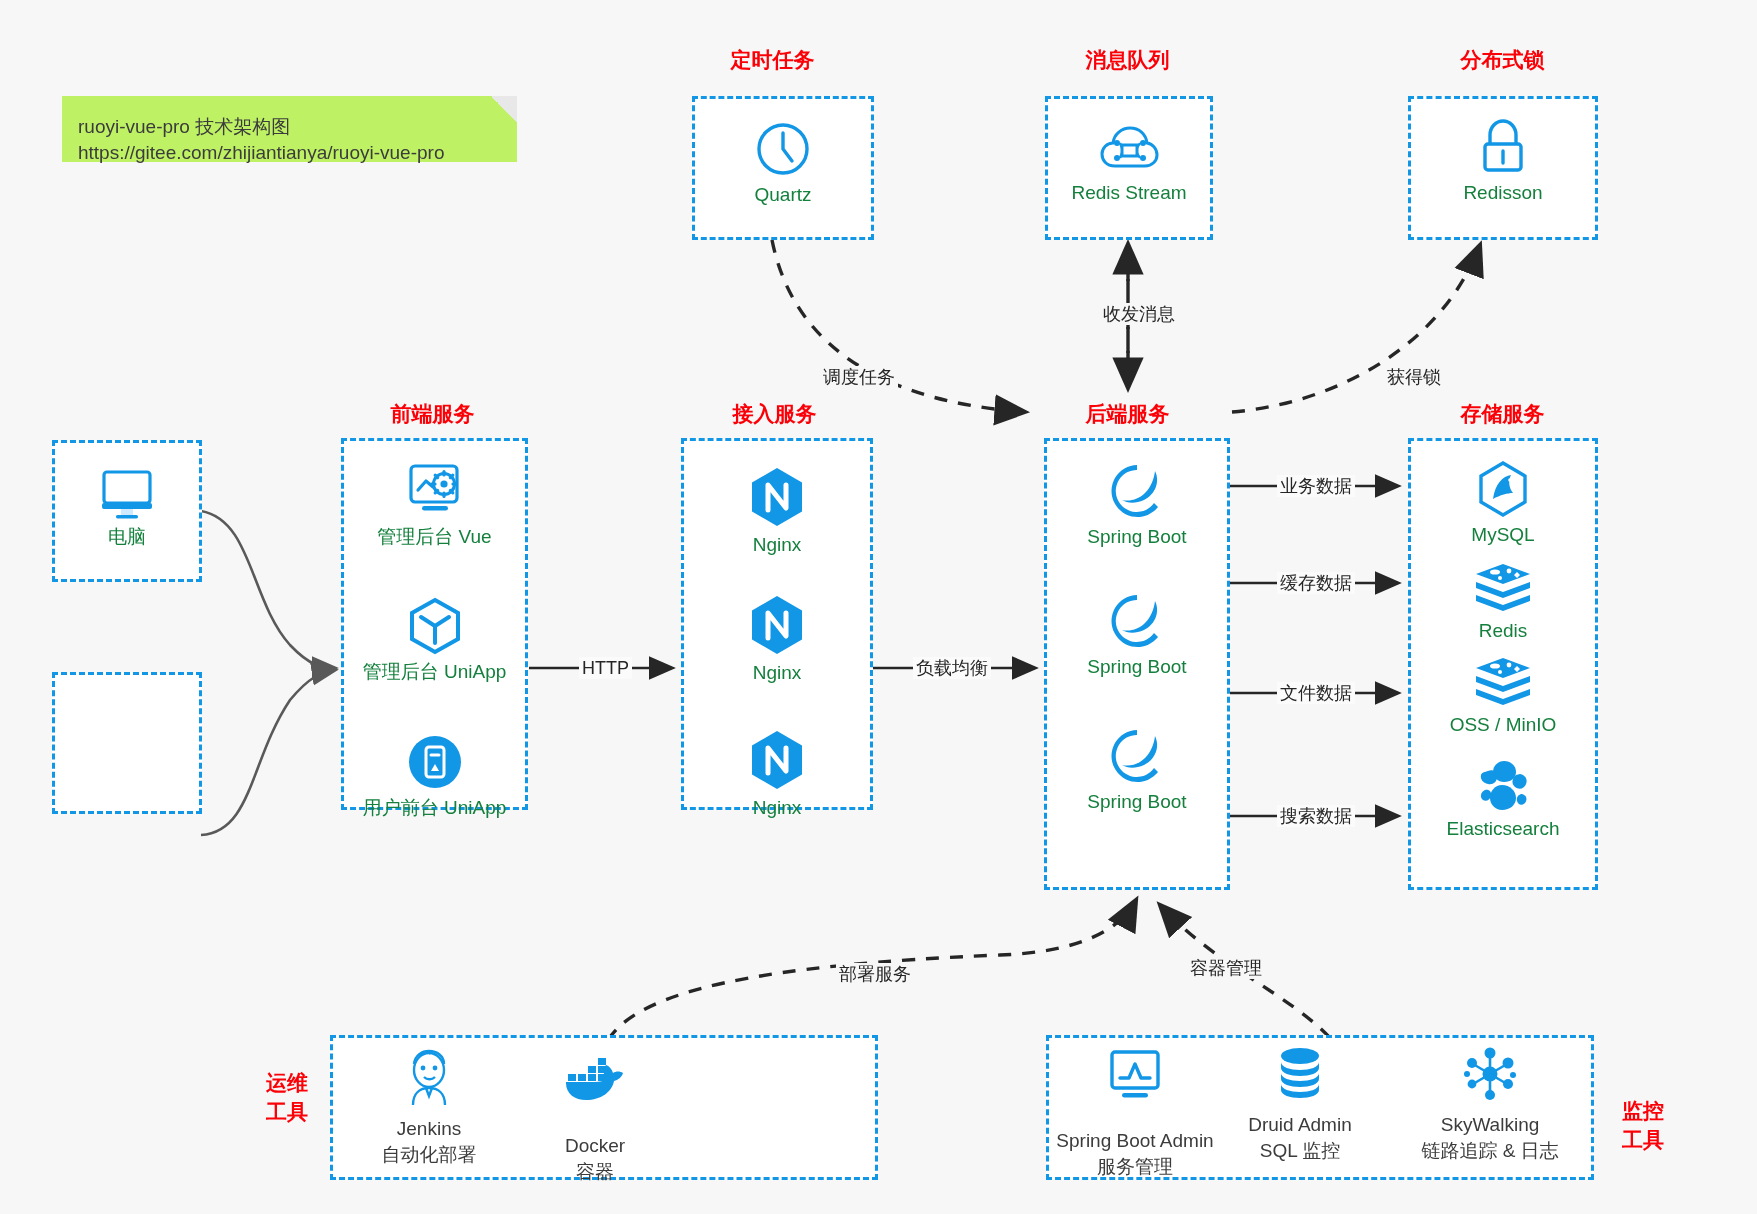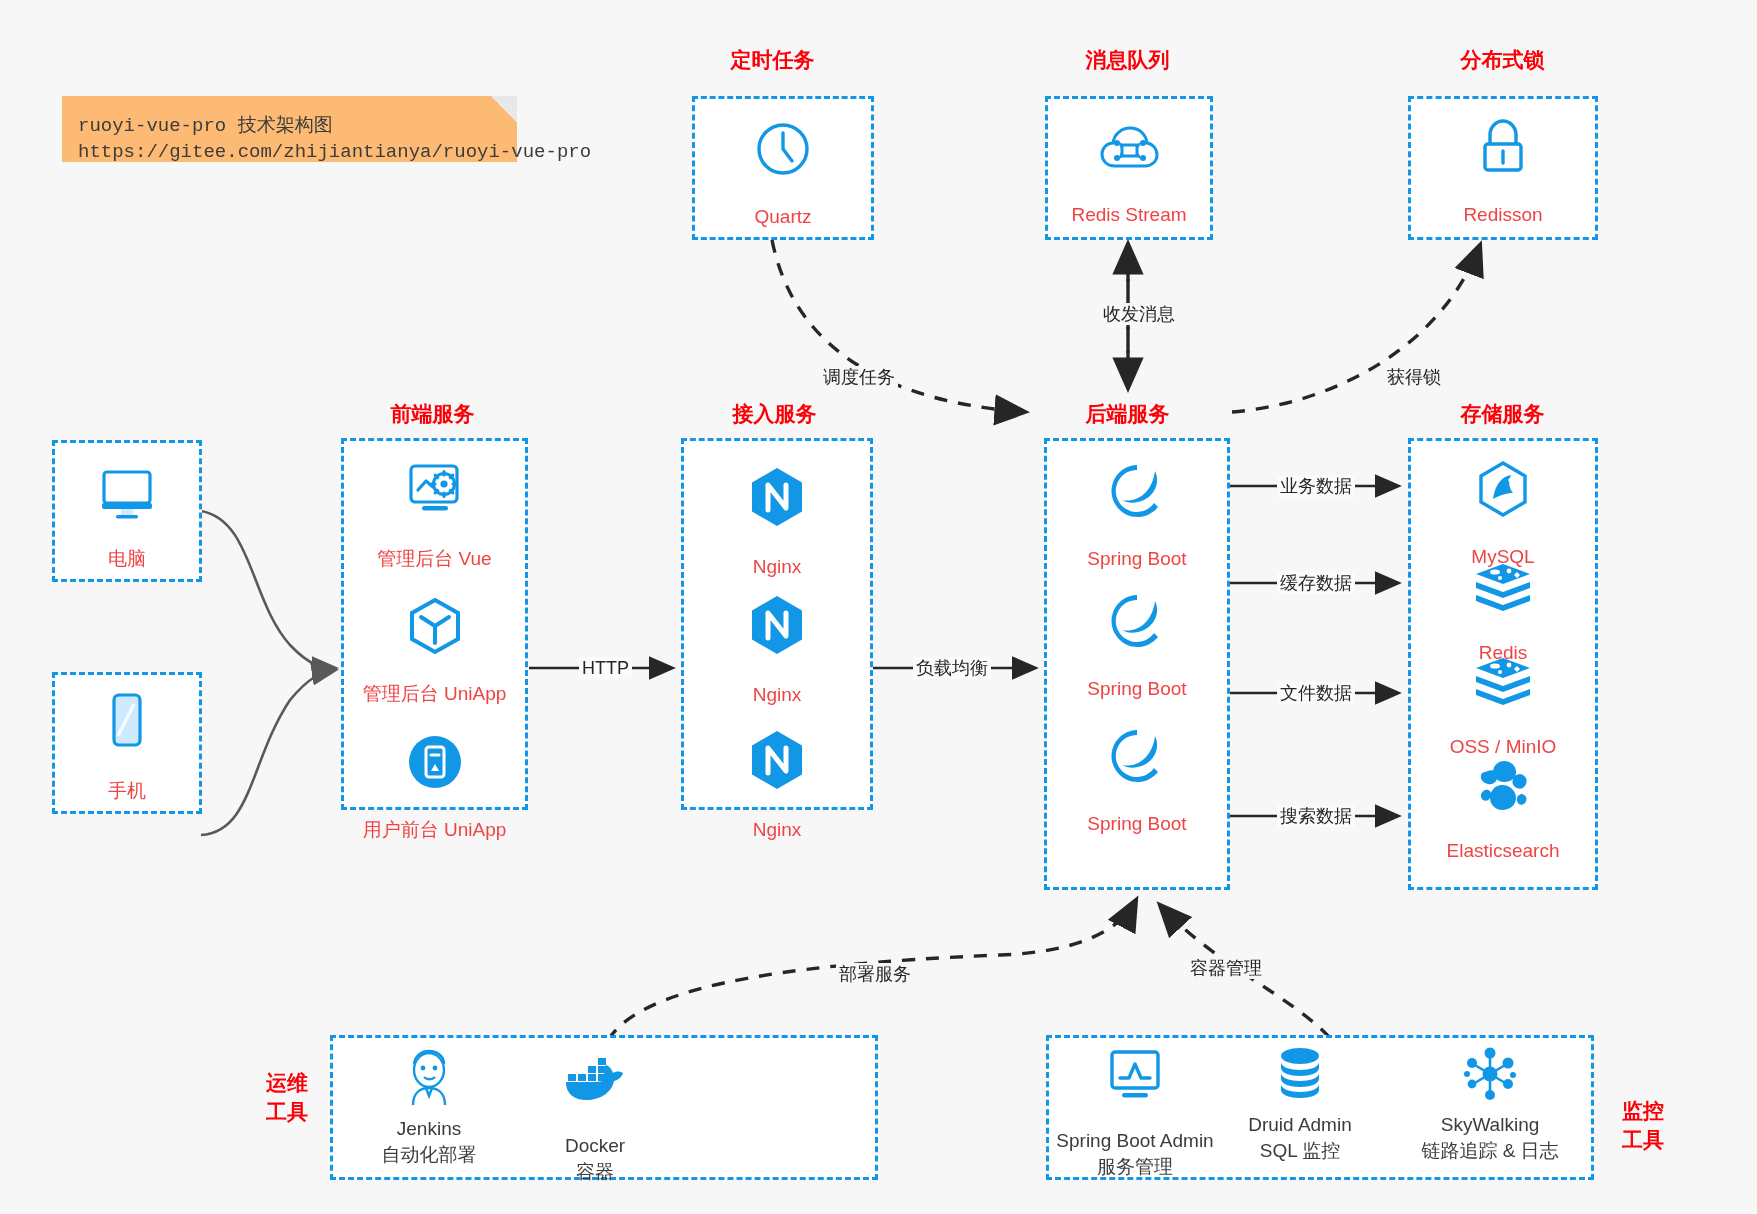--- a/index.html
+++ b/index.html
@@ -2,33 +2,33 @@
 <html><head>
 <meta charset="utf-8">
 <style>
   html,body{margin:0;padding:0;background:#f7f7f7;}
   body{width:1757px;height:1214px;position:relative;overflow:hidden;
        font-family:"Liberation Sans","DejaVu Sans",sans-serif;color:#3c3c3c;}
   .stage{position:absolute;inset:0;}
   svg.wires{position:absolute;left:0;top:0;width:1757px;height:1214px;pointer-events:none;}
 
   
-  .note{position:absolute;background:#fdba74;box-shadow:none;font-family:Liberation Mono, monospace;}
+  .note{position:absolute;background:#bef264;box-shadow:none;}
   .note .note-txt{position:absolute;left:16px;top:14px;font-size:19px;line-height:33px;color:#3c3c3c;white-space:nowrap;}
   .note .fold{position:absolute;right:0;top:0;width:26px;height:26px;
        background:linear-gradient(225deg,#e8e8e8 0 50%,transparent 50% 100%);}
 
   
   .gbox{position:absolute;border:3px dashed #1296e6;background:#fff;box-sizing:border-box;}
   .gtitle{position:absolute;color:#fb0007;font-size:21px;font-weight:bold;text-align:center;white-space:nowrap;}
   .gtitle.side{line-height:29px;}
 
   
   .node{position:absolute;display:flex;flex-direction:column;align-items:center;justify-content:flex-start;}
-  .node .cap{font-size:19px;color:#ef4444;white-space:nowrap;text-align:center;line-height:25px;margin-top:22px;}
+  .node .cap{font-size:19px;color:#15803d;white-space:nowrap;text-align:center;line-height:25px;margin-top:0;}
   .node .cap2{font-size:19px;color:#3c3c3c;white-space:nowrap;text-align:center;line-height:26px;}
   .ico{display:block;}
 
   
   .elabel{position:absolute;font-size:18px;color:#262626;background:#f7f7f7;padding:0 3px;white-space:nowrap;line-height:22px;}
   .elabel.onwhite{background:#fbfbfb;}
 </style>
 </head>
 <body>
 
@@ -123,29 +123,20 @@
         <rect x="6" y="4" width="46" height="31" rx="3" fill="none" stroke="#1296e6" stroke-width="3.2"></rect>
         <rect x="4" y="35" width="50" height="6" rx="2" fill="#1296e6"></rect>
         <rect x="23" y="41" width="12" height="7" fill="#cfeaff"></rect>
         <rect x="18" y="47" width="22" height="3.4" rx="1.6" fill="#1296e6"></rect>
       </svg>
     </span>
     <span class="cap">电脑</span>
   </div>
 
   <div class="gbox" style="left:52px;top:672px;width:150px;height:142px;"></div>
-  <div class="node" style="left:52px;top:692px;width:150px;">
-    <span class="ico">
-      <svg width="46" height="60" viewBox="0 0 46 60">
-        <rect x="10" y="3" width="26" height="50" rx="5" fill="#cfeaff" stroke="#1296e6" stroke-width="3.2"></rect>
-        <path d="M14 44 L30 12" stroke="#ffffff" stroke-width="3.2" opacity="0.9"></path>
-      </svg>
-    </span>
-    <span class="cap">手机</span>
-  </div>
 
   <div class="gtitle" style="left:355px;top:400px;width:155px;">前端服务</div>
   <div class="gbox" style="left:341px;top:438px;width:187px;height:372px;"></div>
 
   <div class="node" style="left:341px;top:462px;width:187px;">
     <span class="ico">
       <svg width="62" height="58" viewBox="0 0 62 58">
         <rect x="7" y="4" width="46" height="36" rx="4" fill="none" stroke="#1296e6" stroke-width="3.2"></rect>
         <path d="M14 28 L22 19 L29 25 L38 13" fill="none" stroke="#1296e6" stroke-width="3.2" stroke-linecap="round" stroke-linejoin="round"></path>
         <rect x="18" y="44" width="26" height="4.6" rx="2.3" fill="#1296e6"></rect>

